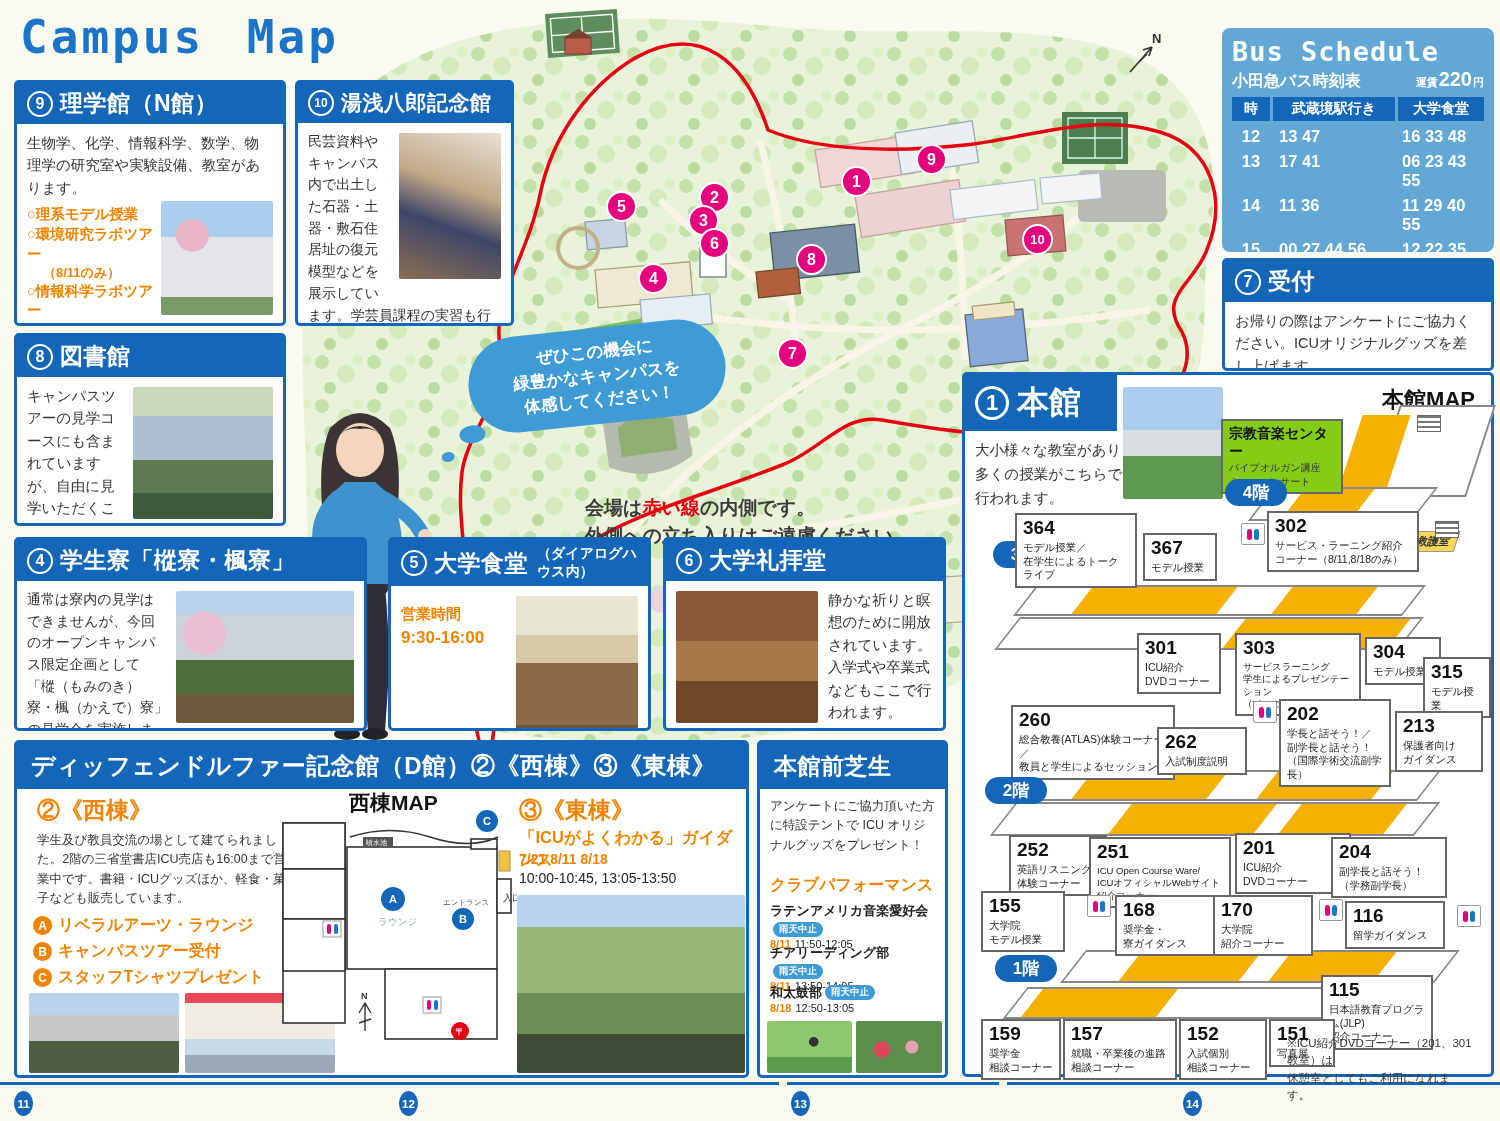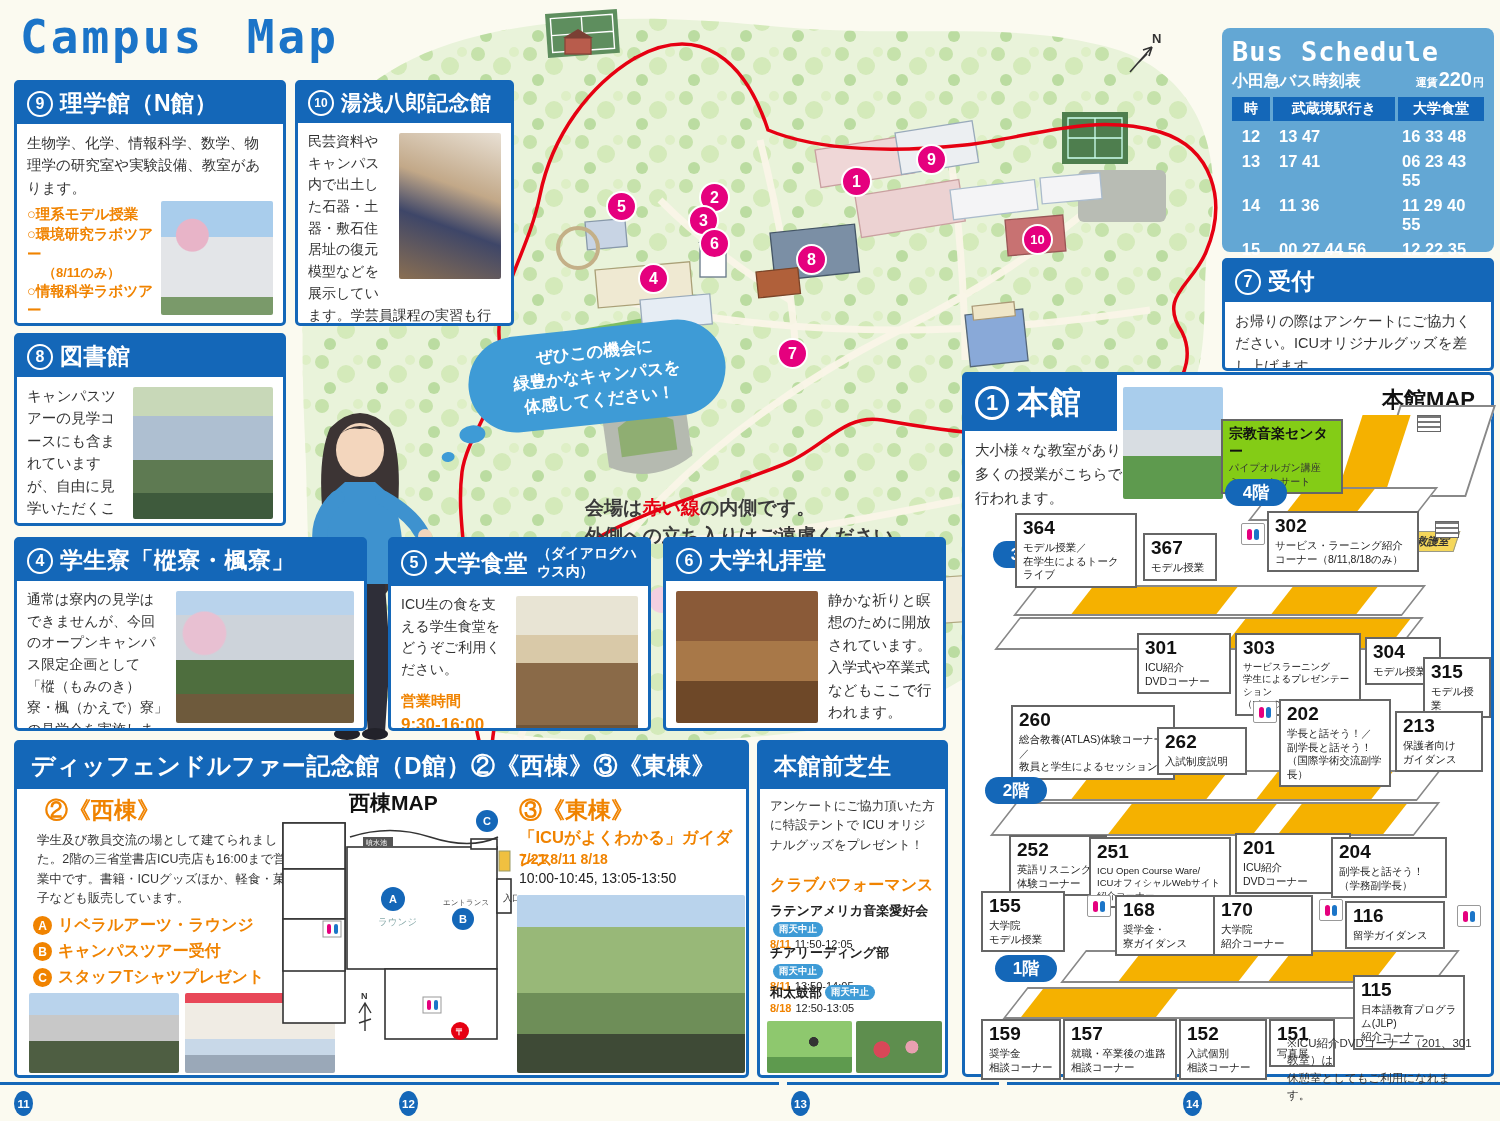--- a/index.html
+++ b/index.html
@@ -90,21 +90,21 @@
     background:repeating-linear-gradient(180deg,#777 0 2px,#fff 2px 5px);}
   .hk-note{position:absolute;left:322px;top:660px;width:185px;font-size:11.5px;color:#333;
     white-space:pre-line;line-height:1.5;z-index:4;}
 
   
   .dhall{position:absolute;left:14px;top:740px;width:735px;height:338px;background:#fff;
     border:3px solid #1467b8;border-radius:5px;z-index:5;box-sizing:border-box;}
   .sec-head{position:absolute;left:0;top:0;right:0;height:46px;background:#1467b8;color:#fff;
     display:flex;align-items:center;padding-left:14px;box-sizing:border-box;}
   .sec-title{font-size:24px;font-weight:bold;letter-spacing:.5px;white-space:nowrap;}
-  .w-head{position:absolute;left:28px;top:52px;font-size:23px;}
+  .w-head{position:absolute;left:20px;top:52px;font-size:23px;}
   .w-body{position:absolute;left:20px;top:88px;width:250px;font-size:12.5px;line-height:1.55;color:#333;}
   .w-items{position:absolute;left:16px;top:172px;}
   .w-item{display:flex;align-items:center;gap:6px;margin-bottom:5px;}
   .okey{width:19px;height:19px;border-radius:50%;background:#f08300;color:#fff;font-size:12px;
     font-weight:bold;display:inline-flex;align-items:center;justify-content:center;flex:none;}
   .w-item span.lbl{color:#f08300;font-weight:bold;font-size:16px;}
   .wm-label{position:absolute;left:332px;top:46px;font-size:21px;font-weight:bold;color:#111;}
   .e-head{position:absolute;left:502px;top:52px;font-size:23px;}
   .e-sub{position:absolute;left:502px;top:84px;font-size:16.5px;color:#f08300;font-weight:bold;}
   .e-dates{position:absolute;left:502px;top:108px;font-size:14px;color:#f08300;font-weight:bold;}
@@ -364,21 +364,20 @@
 
   <div class="infobox" style="left:388px;top:537px;width:263px;height:194px">
     <div class="ib-head">
       <span class="ring">5</span>
       <span class="ib-title">大学食堂</span>
       <span class="ib-title-sub">（ダイアログハウス内）</span>
     </div>
     <div class="ib-body" style="font-size:14px">
       <div class="photo floatR" style="width:122px;height:140px;background:
         linear-gradient(180deg,#e8e4d4 0 28%,#d9c9a8 28% 48%,#8a6a48 48% 92%,#6e5438 92%)"></div>
-      <span>ICU生の食を支える学生食堂をどうぞご利用ください。</span>
       <div class="orange" style="margin-top:8px;font-size:15px">営業時間</div>
       <div class="orange" style="font-size:17px">9:30-16:00</div>
       
     </div>
   </div>
 
   <div class="infobox" style="left:663px;top:537px;width:283px;height:194px">
     <div class="ib-head">
       <span class="ring">6</span>
       <span class="ib-title">大学礼拝堂</span>
@@ -482,21 +481,21 @@
 コーナー（8/11,8/18のみ）</div>
     </div>
     <div class="slab" style="left:60px;top:210px;width:385px;height:27px">
       <div class="seg" style="left:55px;width:145px"></div>
         <div class="seg" style="left:255px;width:85px"></div>
     </div>
     <div class="slab" style="left:42px;top:242px;width:400px;height:29px">
       <div class="seg" style="left:225px;width:165px"></div>
     </div>
     <div class="stairs" style="left:470px;top:146px"></div>
-    <div class="room" style="left:172px;top:258px;width:94px">
+    <div class="room" style="left:172px;top:258px;width:84px">
       <div class="room-no">301</div>
         <div class="room-desc">ICU紹介
 DVDコーナー</div>
     </div>
     <div class="room" style="left:270px;top:258px;width:126px">
       <div class="room-no">303</div>
         <div class="room-desc" style="font-size:9.5px">サービスラーニング
 学生によるプレゼンテーション
 （7/21のみ）</div>
     </div>
@@ -595,21 +594,21 @@
         <i class="m"></i>
       </div>
     <div class="floor-pill" style="left:30px;top:580px">1階</div>
     <div class="slab" style="left:108px;top:575px;width:370px;height:29px">
       <div class="seg" style="left:55px;width:120px"></div>
         <div class="seg" style="left:205px;width:105px"></div>
     </div>
     <div class="slab" style="left:50px;top:612px;width:400px;height:28px">
       <div class="seg" style="left:15px;width:135px"></div>
     </div>
-    <div class="room" style="left:388px;top:600px;width:112px">
+    <div class="room" style="left:356px;top:600px;width:112px">
       <div class="room-no">115</div>
         <div class="room-desc">日本語教育プログラム(JLP)
 紹介コーナー</div>
     </div>
     <div class="room" style="left:16px;top:644px;width:80px">
       <div class="room-no">159</div>
         <div class="room-desc">奨学金
 相談コーナー</div>
     </div>
     <div class="room" style="left:98px;top:644px;width:114px">

